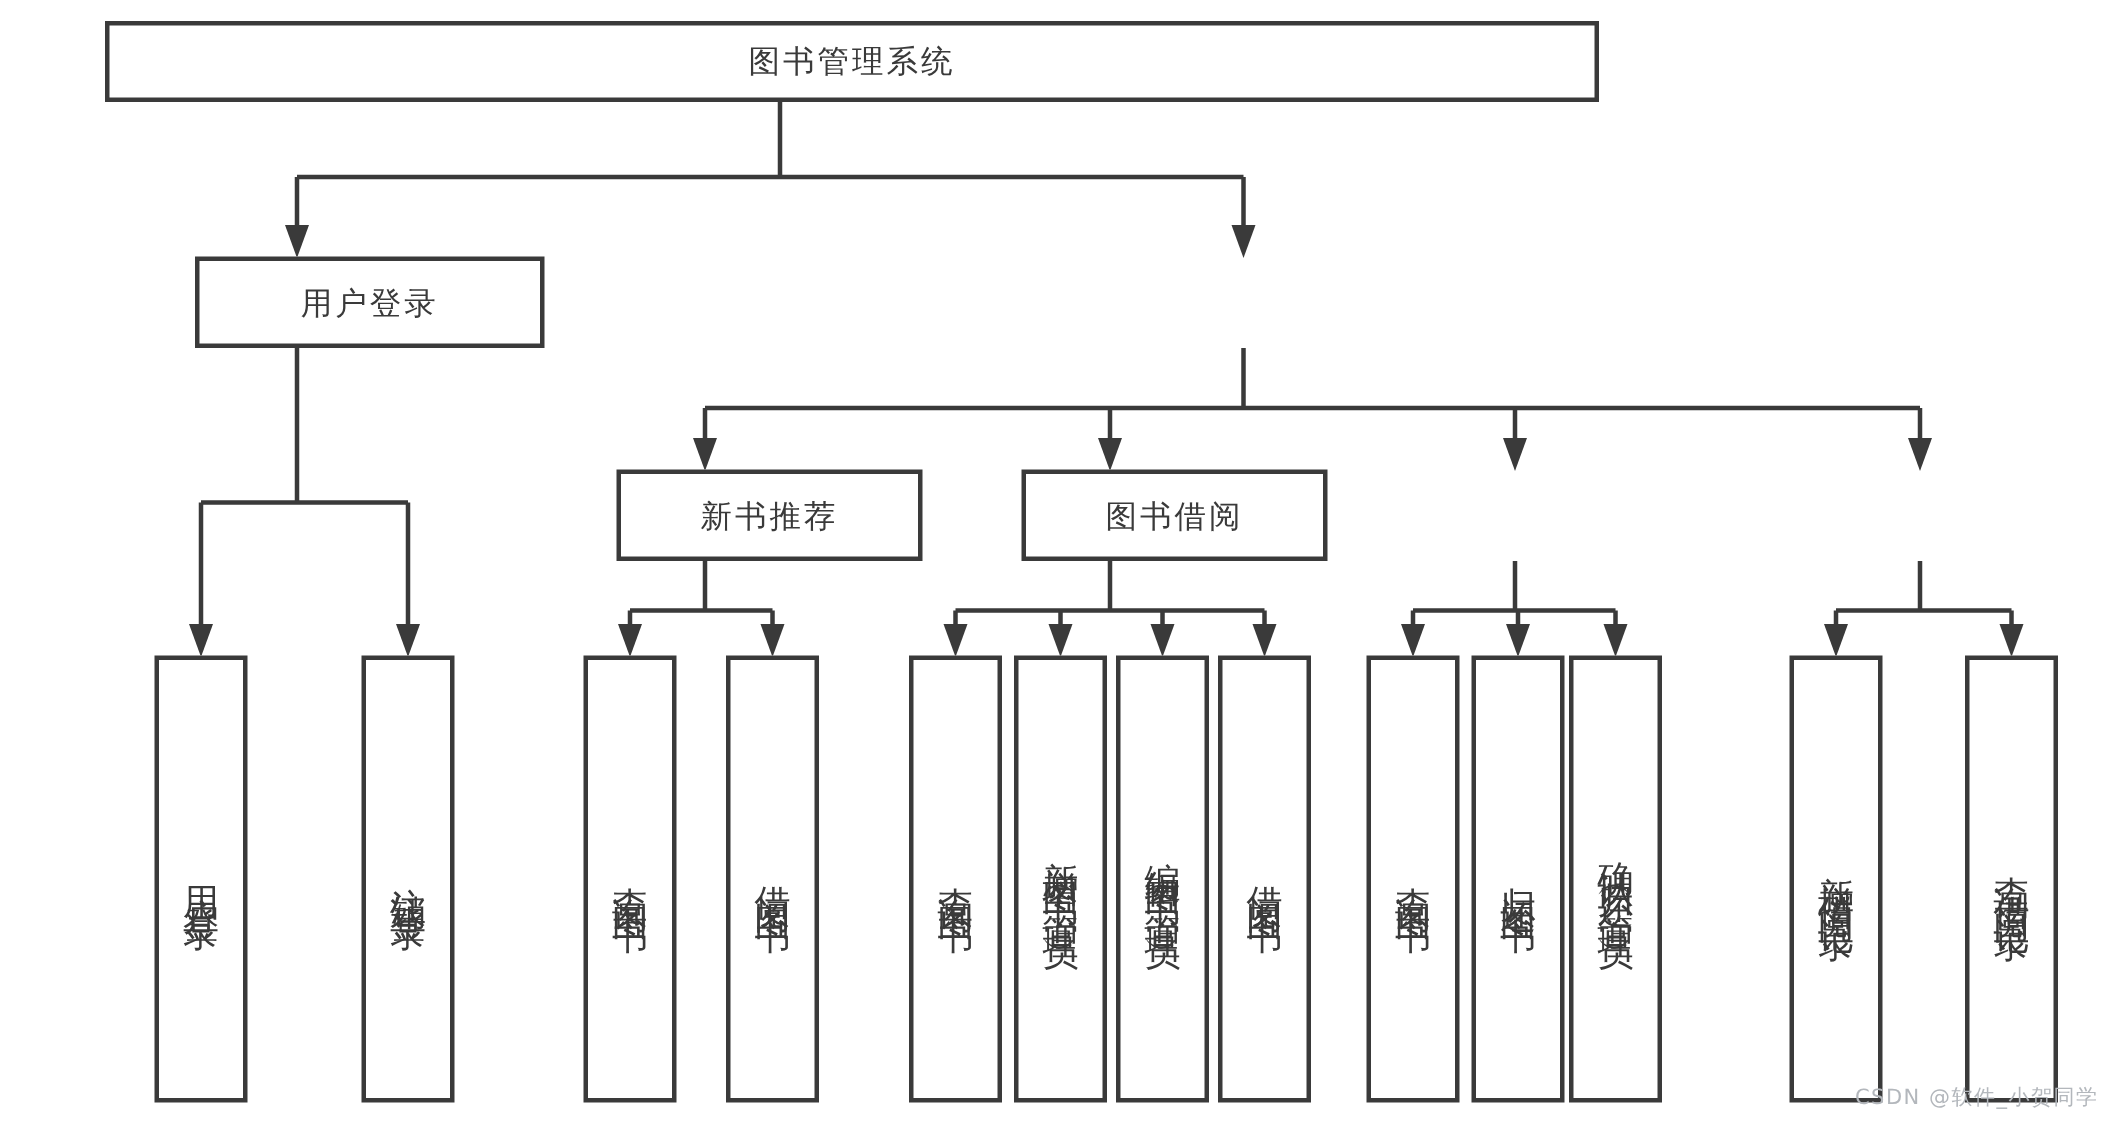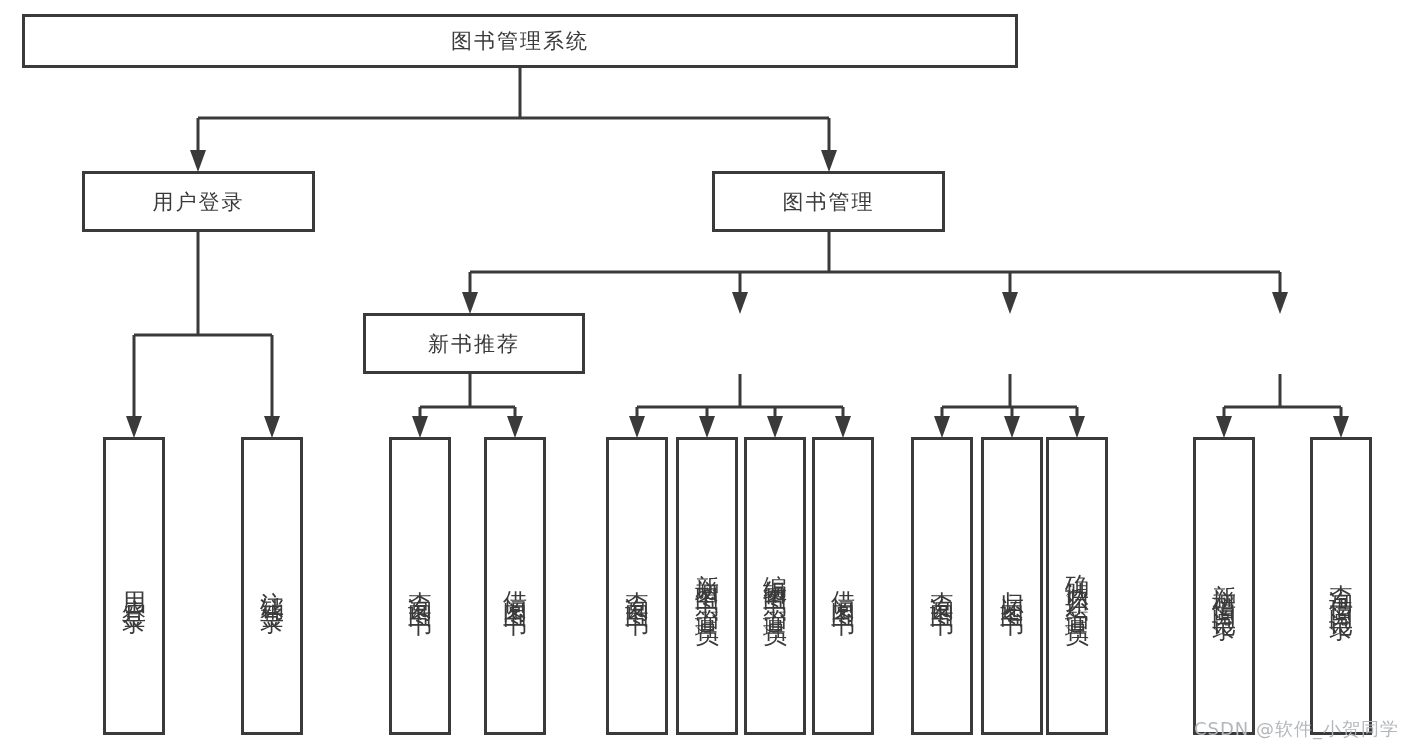--- a/index.html
+++ b/index.html
@@ -30,24 +30,25 @@
     box-sizing: border-box;
     border: 3px solid var(--line);
     background: #fff;
     display: flex;
     align-items: center;
     justify-content: center;
     font-size: 21px;
     letter-spacing: 2px;
     color: var(--text);
     z-index: 2;
+    margin-left: 48px;
   }
   .root-node  { left: 22px;  top: 14px;  width: 996px; height: 54px; }
   .lv2        { top: 171px; width: 233px; height: 61px; }
-  .lv3        { top: 313px; width: 222px; height: 61px; }
+  .lv3        { top: 313px; width: 204px; height: 61px; }
   .leaf {
     position: absolute;
     top: 437px;
     width: 62px;
     height: 298px;
     box-sizing: border-box;
     border: 3px solid var(--line);
     background: #fff;
     display: flex;
     align-items: center;
@@ -59,21 +60,21 @@
     text-orientation: mixed;
     font-size: 24px;
     letter-spacing: 7px;
     line-height: 1;
     color: var(--text);
   }
   .watermark {
     position: absolute;
     right: 6px;
     bottom: 6px;
-    font-size: 18px;
+    font-size: 14px;
     color: var(--watermark);
     letter-spacing: 1px;
     z-index: 5;
     white-space: nowrap;
     text-align: center;
   }
 </style>
 </head>
 <body>
 
@@ -107,23 +108,23 @@
     <use href="#arr" x="942" y="438"></use>
     <use href="#arr" x="1012" y="438"></use>
     <use href="#arr" x="1077" y="438"></use>
     <use href="#arr" x="1224" y="438"></use>
     <use href="#arr" x="1341" y="438"></use>
   </svg>
 
   <div class="hnode root-node">图书管理系统</div>
 
   <div class="hnode lv2" style="left:82px">用户登录</div>
-  <div class="hnode lv2" style="left:712px">图书管理</div>
 
   <div class="hnode lv3" style="left:363px">新书推荐</div>
+  <div class="hnode lv3" style="left:633px">图书借阅</div>
 
   <div class="leaf" style="left:103px">
       <span class="vtext">用户登录</span>
     </div>
   <div class="leaf" style="left:241px">
       <span class="vtext">注销登录</span>
     </div>
 
   <div class="leaf" style="left:389px">
       <span class="vtext">查询图书</span>

